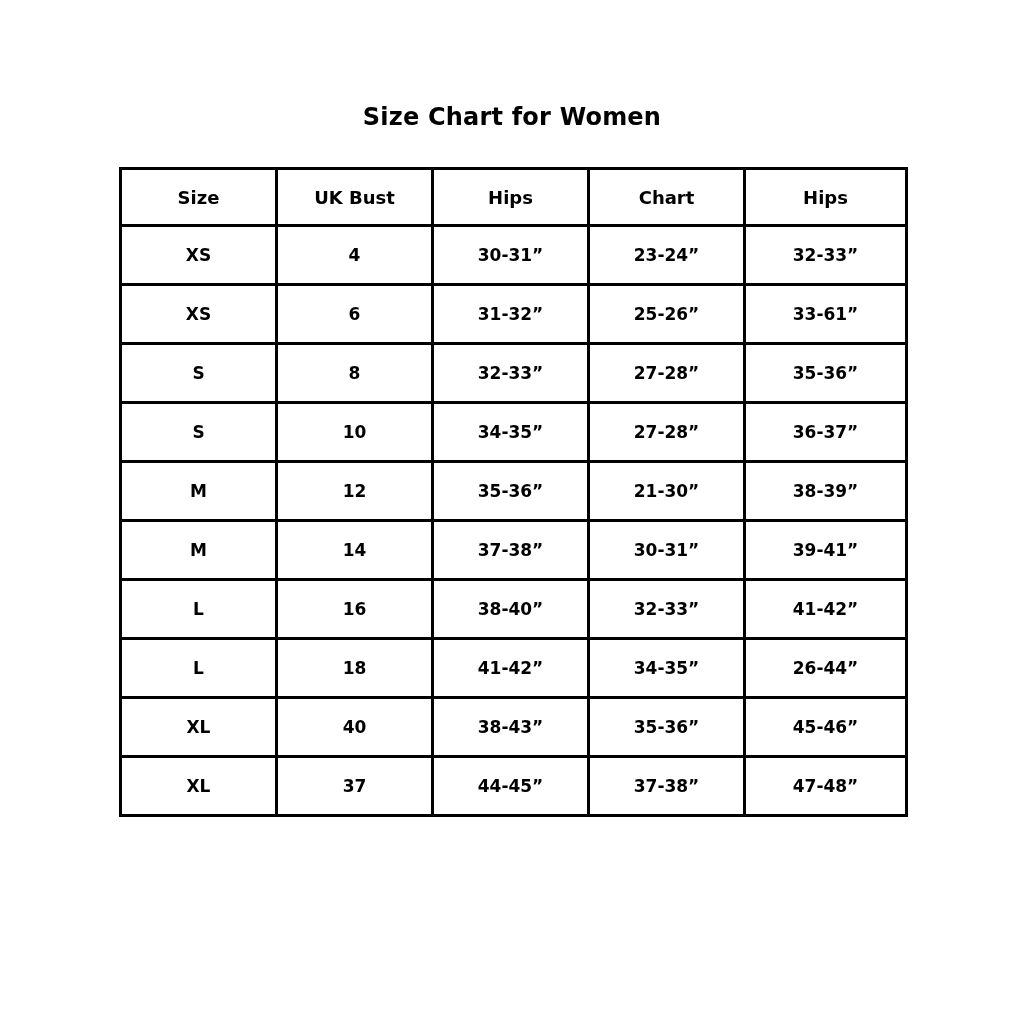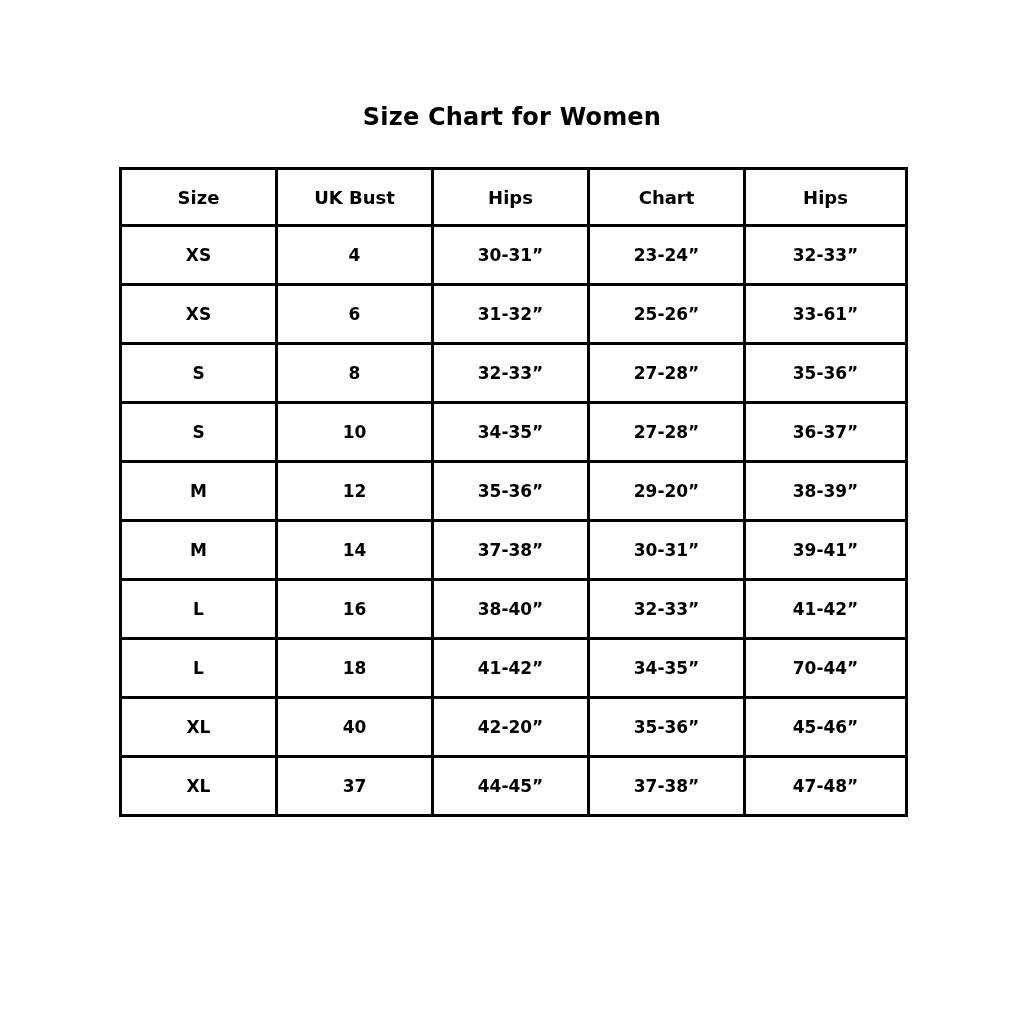--- a/index.html
+++ b/index.html
@@ -112,21 +112,21 @@
           <td>S</td>
           <td>10</td>
           <td>34-35”</td>
           <td>27-28”</td>
           <td>36-37”</td>
         </tr>
         <tr>
           <td>M</td>
           <td>12</td>
           <td>35-36”</td>
-          <td>29-20”</td>
+          <td>21-30”</td>
           <td>38-39”</td>
         </tr>
         <tr>
           <td>M</td>
           <td>14</td>
           <td>37-38”</td>
           <td>30-31”</td>
           <td>39-41”</td>
         </tr>
         <tr>
@@ -134,26 +134,26 @@
           <td>16</td>
           <td>38-40”</td>
           <td>32-33”</td>
           <td>41-42”</td>
         </tr>
         <tr>
           <td>L</td>
           <td>18</td>
           <td>41-42”</td>
           <td>34-35”</td>
-          <td>70-44”</td>
+          <td>26-44”</td>
         </tr>
         <tr>
           <td>XL</td>
           <td>40</td>
-          <td>42-20”</td>
+          <td>38-43”</td>
           <td>35-36”</td>
           <td>45-46”</td>
         </tr>
         <tr>
           <td>XL</td>
           <td>37</td>
           <td>44-45”</td>
           <td>37-38”</td>
           <td>47-48”</td>
         </tr>

